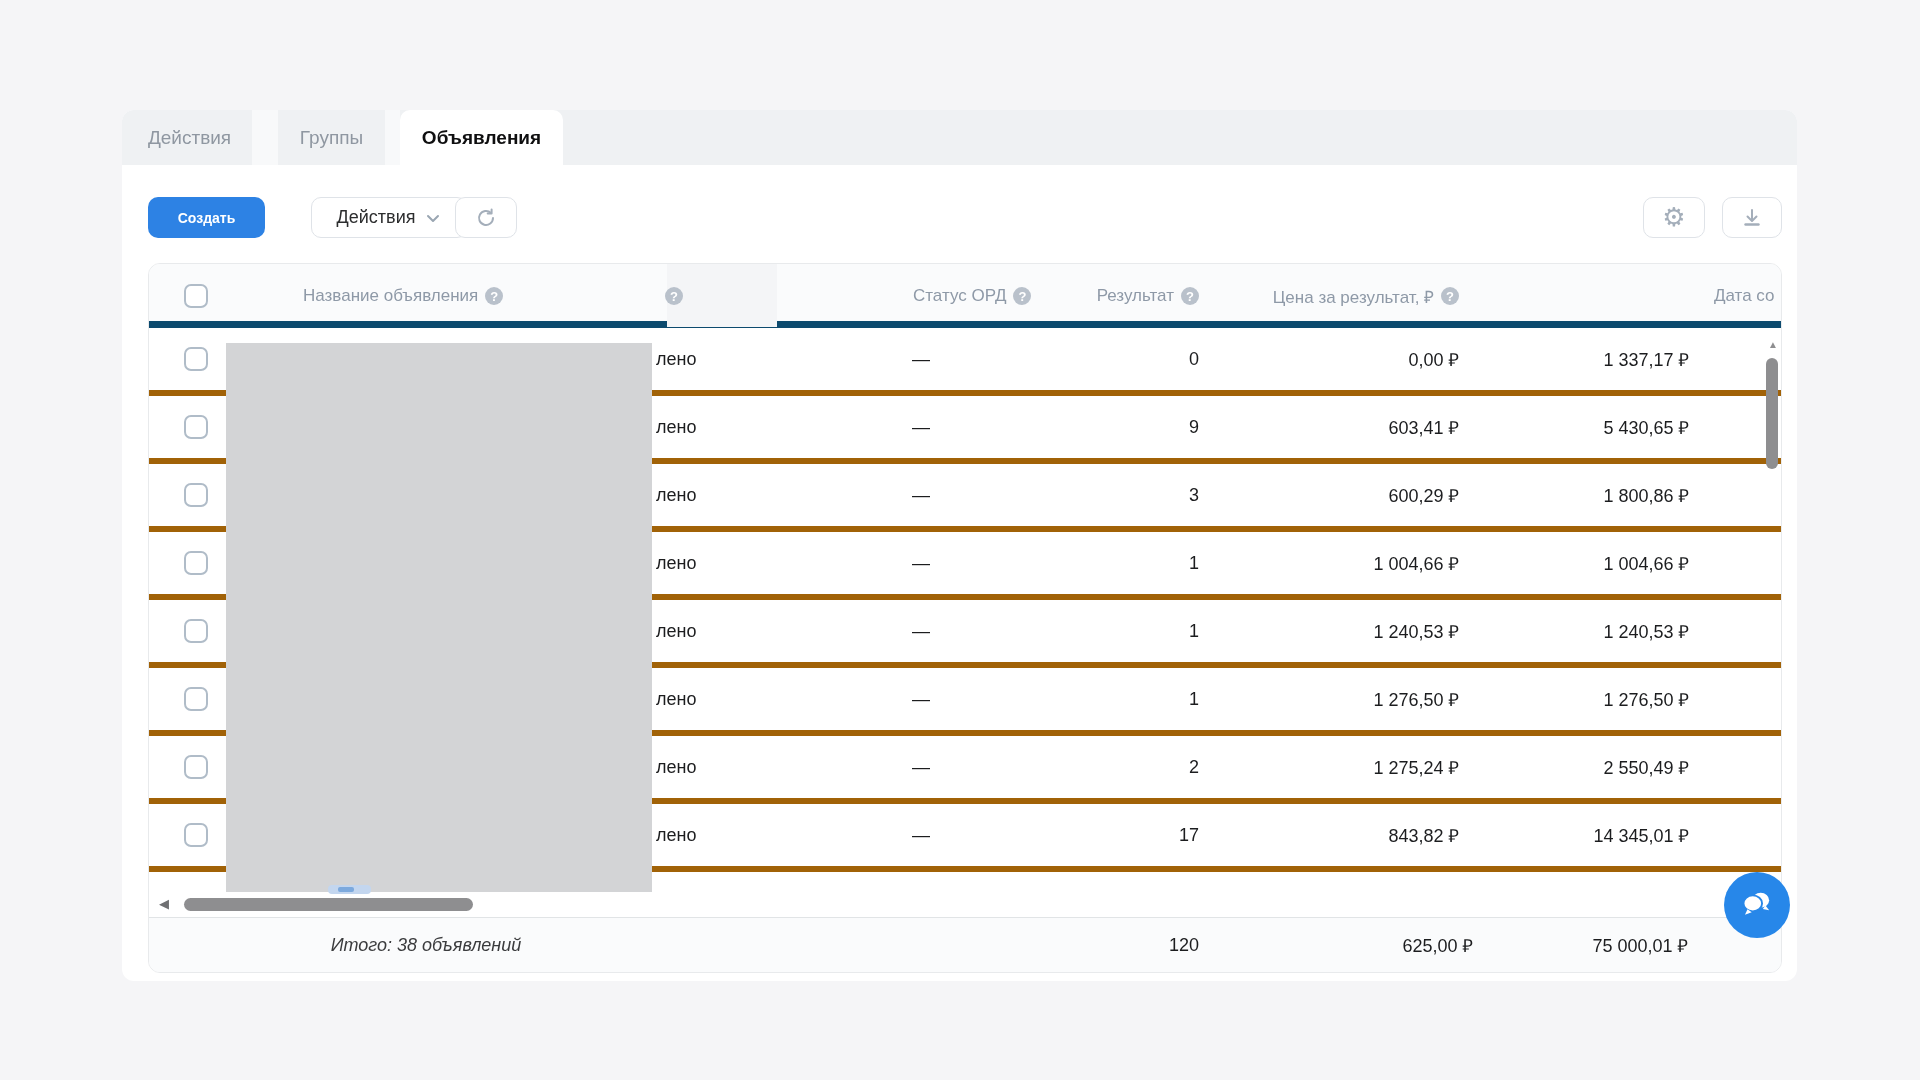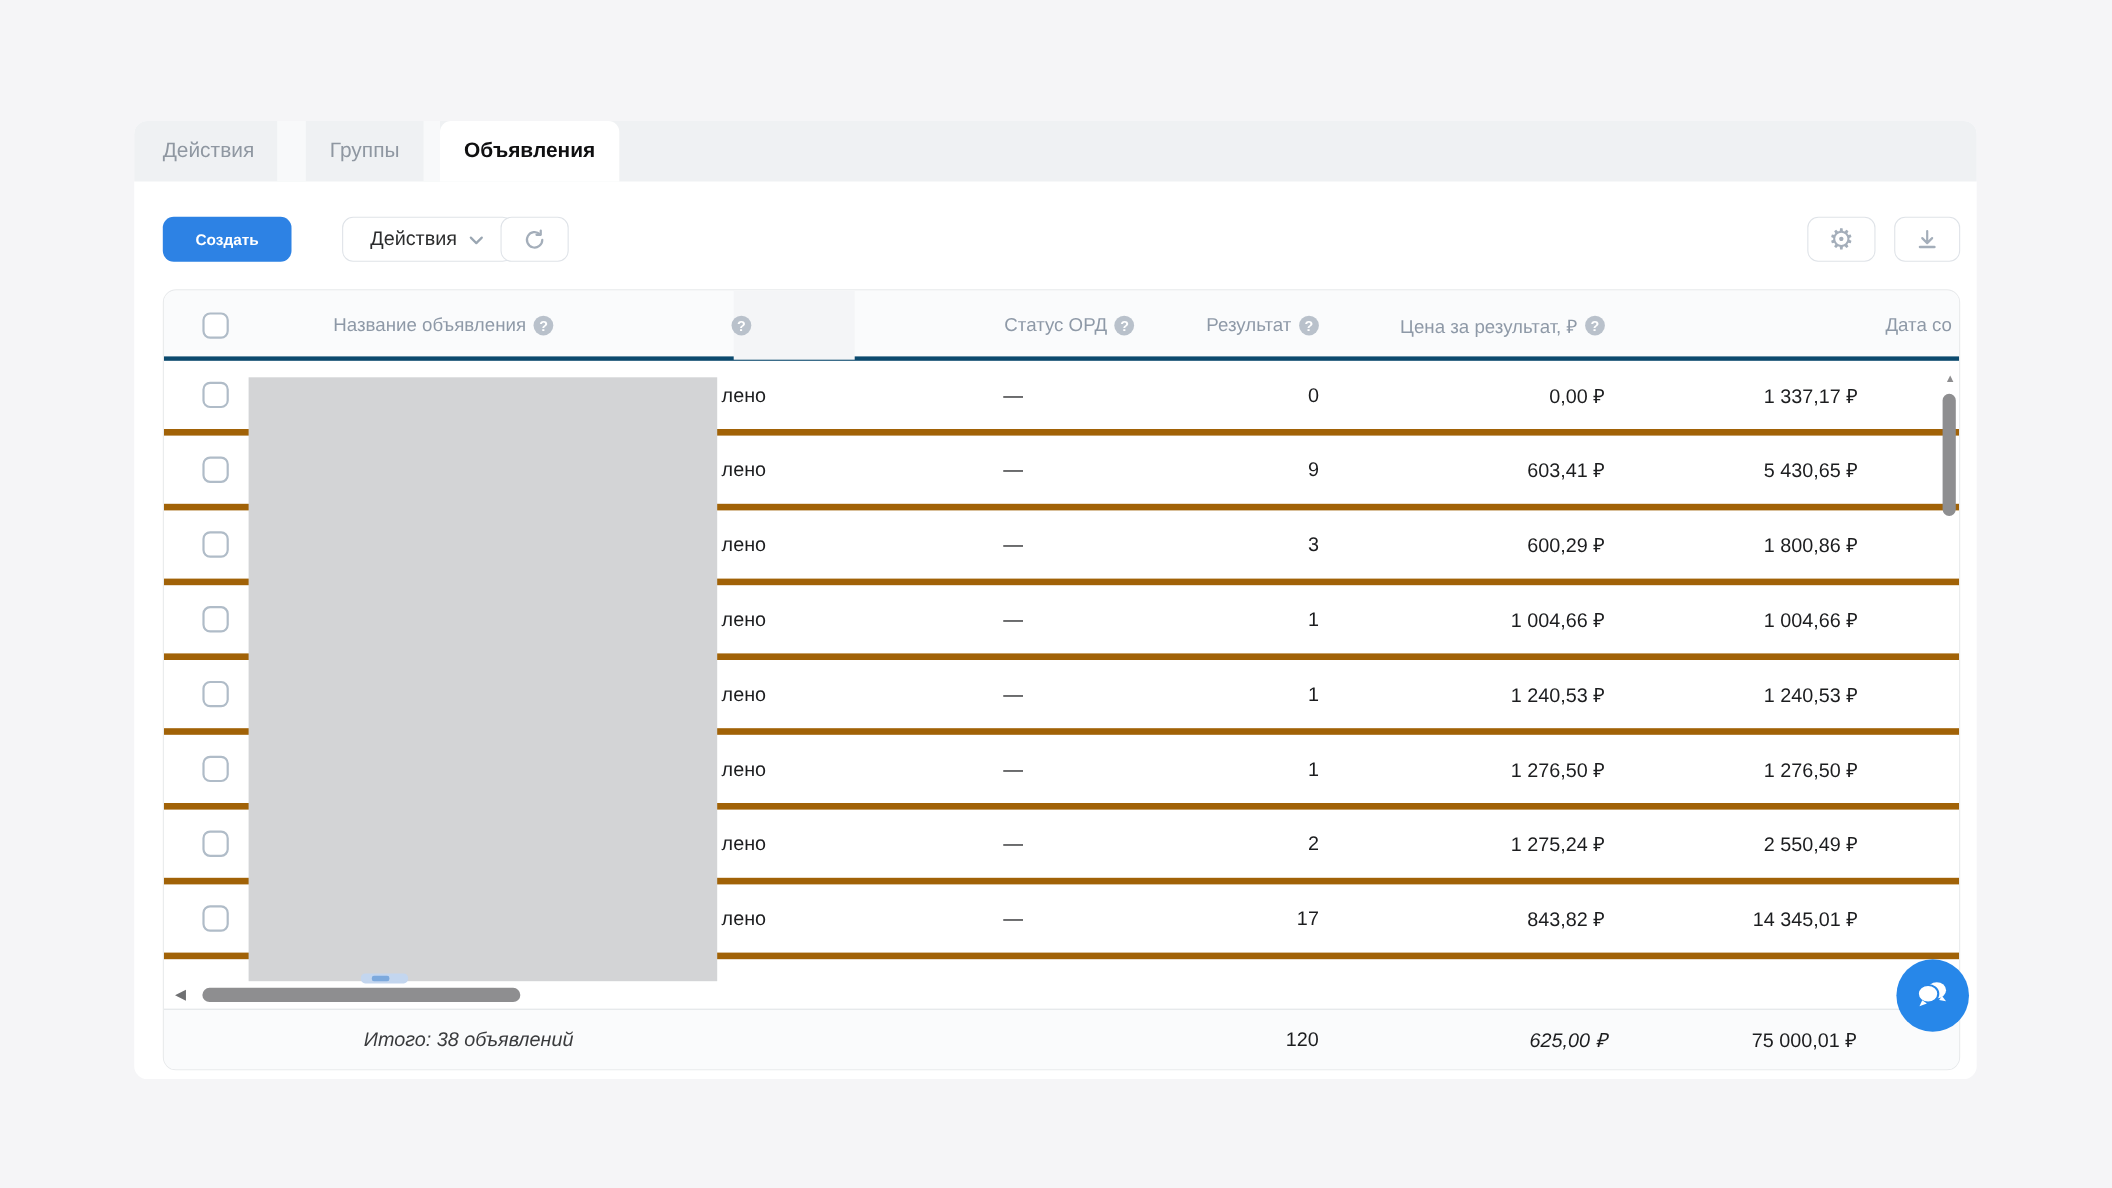--- a/index.html
+++ b/index.html
@@ -28,21 +28,21 @@
   .btn-outline{background:#fff;border:1px solid #dfe3e8;color:#2c2d2e;font-size:18px;}
   .btn-actions{left:161px;width:156px;gap:10px;margin-left:28px;}
   .btn-refresh{left:333px;width:62px;}
   .btn-gear{left:1521px;width:62px;color:#a4aeba;font-size:26px;}
   .btn-download{left:1600px;width:60px;}
   
   .table{position:absolute;left:26px;top:153px;width:1634px;height:710px;
          background:#fff;border:1px solid #e8eaec;border-radius:12px;
          box-sizing:border-box;overflow:hidden;}
   .thead{position:absolute;left:0;top:0;width:100%;height:64px;
-         background:#fafbfc;border-bottom:4px solid #0c4a6e;box-sizing:border-box;}
+         background:#fafbfc;border-bottom:7px solid #0c4a6e;box-sizing:border-box;}
   .hcell{position:absolute;top:0;height:64px;display:flex;align-items:center;gap:7px;
          font-size:17px;color:#8e99a7;white-space:nowrap;}
   .hshade{position:absolute;left:518px;top:0;width:110px;height:63px;background:#f4f5f7;}
   .help{width:18px;height:18px;border-radius:50%;background:#b9c1cb;color:#fff;
         font-size:13px;font-weight:700;display:inline-flex;align-items:center;
         justify-content:center;flex:0 0 auto;cursor:pointer;}
   .cb{width:24px;height:24px;border:2px solid #b0bcc8;border-radius:7px;
       background:#fff;box-sizing:border-box;cursor:pointer;}
   .rows{position:absolute;left:0;top:64px;width:100%;}
   .row{position:relative;height:68px;border-bottom:6px solid #a16207;box-sizing:border-box;}
@@ -259,21 +259,21 @@
 
     <div class="hscroll-arrow">◀</div>
     <div class="hscroll-thumb"></div>
 
     <div class="vscroll-arrow">▲</div>
     <div class="vscroll-thumb"></div>
 
     <div class="totals">
       <div class="tcell t-label">Итого: 38 объявлений</div>
       <div class="tcell" style="right:582px;">120</div>
-      <div class="tcell" style="right:320px;font-style:italic;">625,00 ₽</div>
+      <div class="tcell" style="right:308px;">625,00 ₽</div>
       <div class="tcell" style="right:93px;">75 000,01 ₽</div>
     </div>
 
   </div>
 </div>
 
 <div class="chat-fab">
   <span style="display:inline-flex;">
     <svg width="38" height="38" viewBox="0 0 36 36">
       <ellipse cx="21.5" cy="13.5" rx="8" ry="7" fill="#ffffff"></ellipse>

